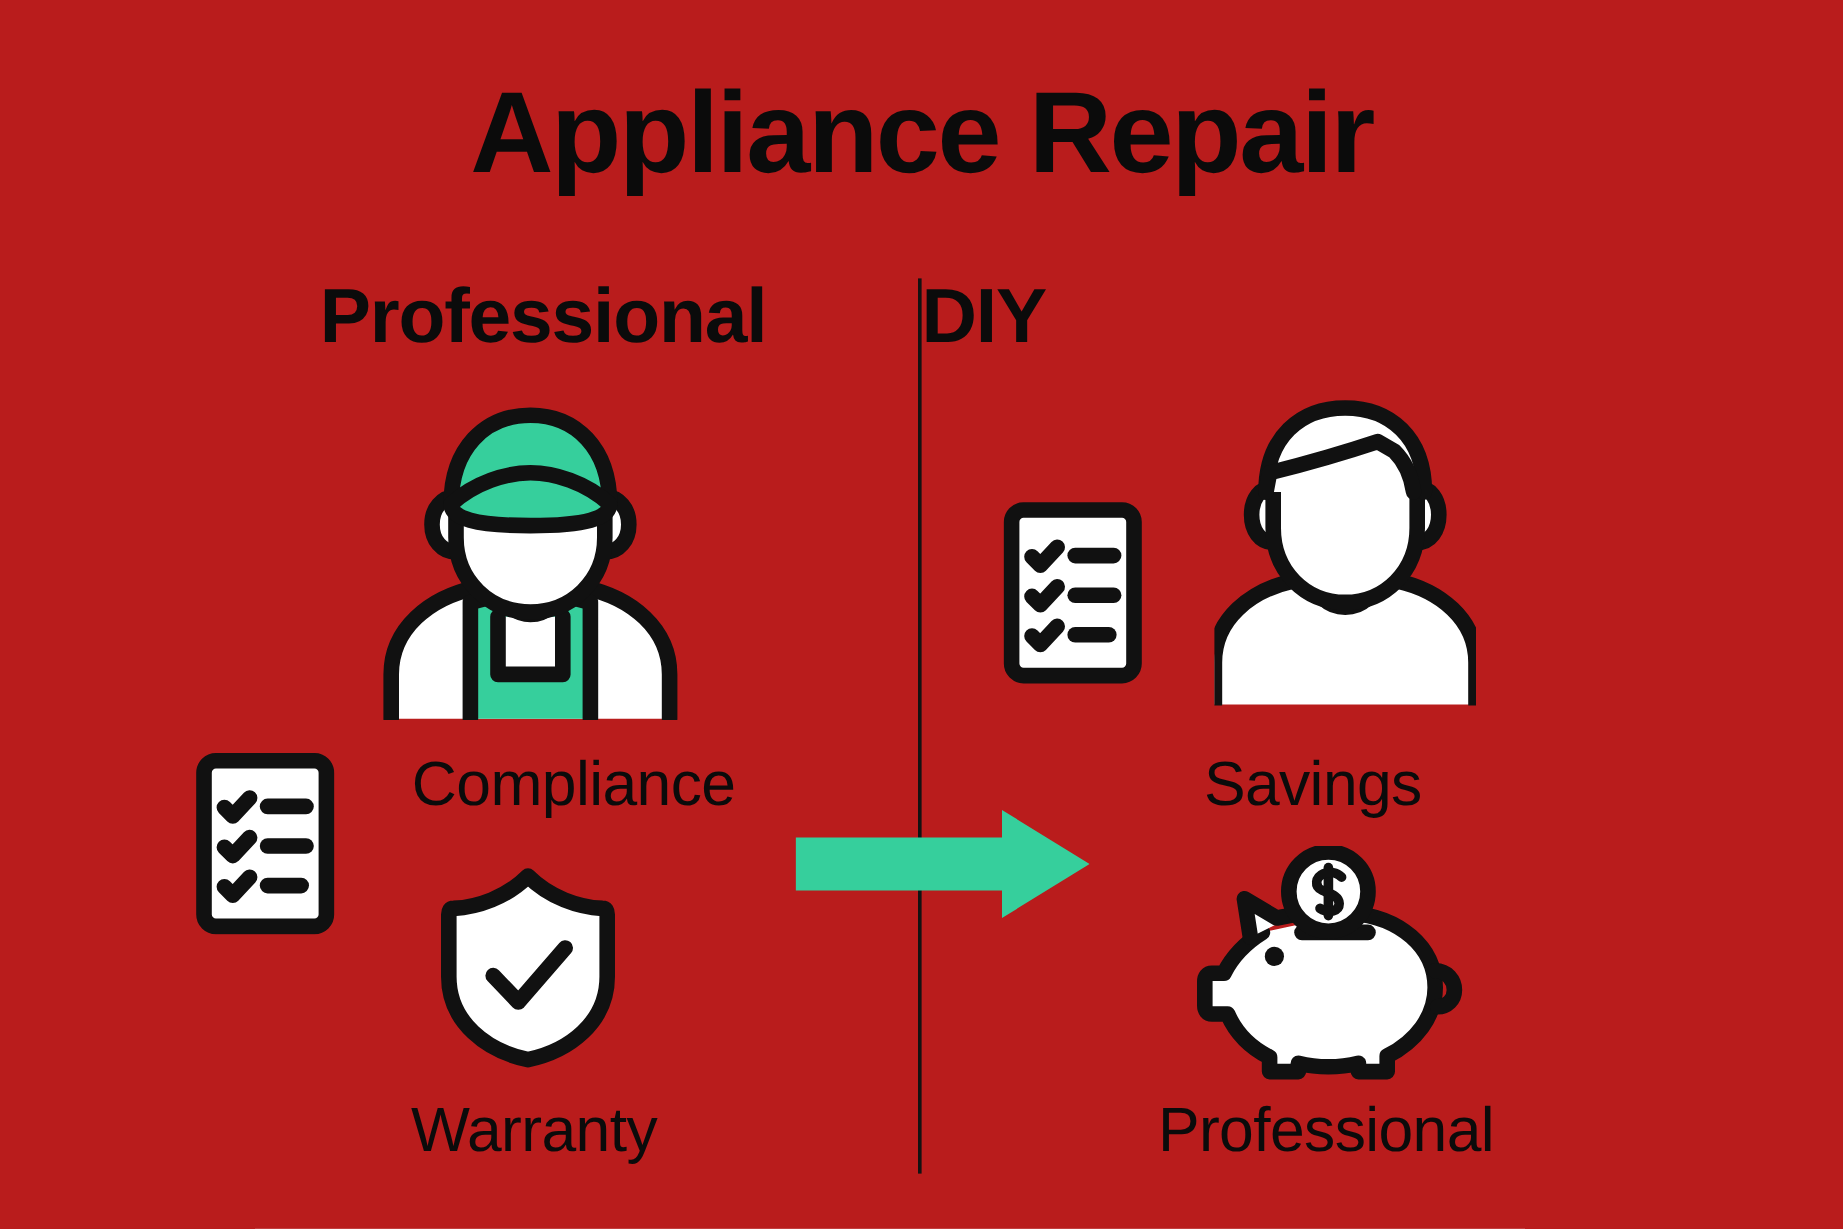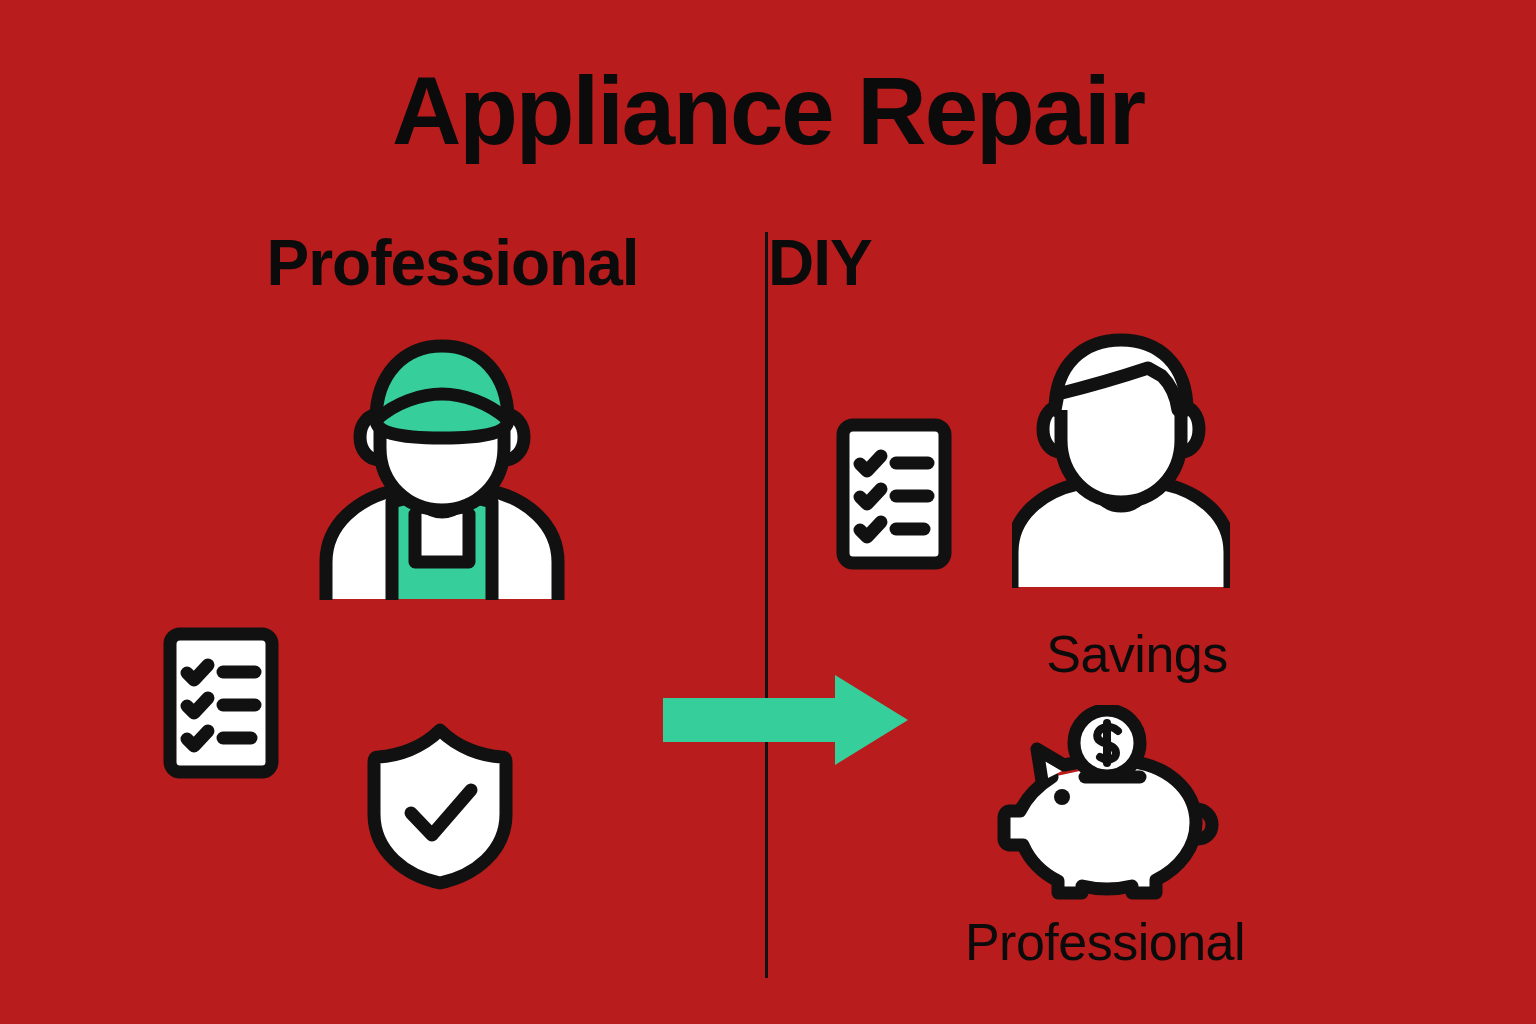--- a/index.html
+++ b/index.html
@@ -73,21 +73,21 @@
     font-size: 52px;
     font-weight: 500;
     color: #0b0b0b;
     letter-spacing: -0.5px;
     line-height: 1;
     white-space: nowrap;
     text-align: center;
   }
   .lbl-compliance { left: 318px; top: 628px; width: 320px; }
   .lbl-warranty   { left: 305px; top: 916px; width: 280px; }
-  .lbl-savings    { left: 1012px; top: 628px; width: 250px; }
+  .lbl-savings    { left: 969px; top: 628px; width: 250px; }
   .lbl-reliability{ left: 950px; top: 916px; width: 310px; }
 
   
   .icon {
     position: absolute;
   }
   .icon svg { display: block; }
 
   .icon-tech      { left: 318px; top: 338px; }
   .icon-diy       { left: 1012px; top: 332px; }
@@ -224,19 +224,21 @@
       </g>
     </svg>
   </div>
 
   <div class="icon icon-arrow">
     <svg width="245" height="90" viewBox="0 0 245 90">
       <path d="M0 23 H172 V0 L245 45 L172 90 V67 H0 Z" fill="#36cf9c"></path>
     </svg>
   </div>
 
-
+  <div class="feature-label lbl-compliance">Compliance</div>
+
+  <div class="feature-label lbl-warranty">Warranty</div>
 
   <div class="feature-label lbl-savings">Savings</div>
 
   <div class="feature-label lbl-reliability">Professional</div>
 
 </div>
 
 </body></html>

